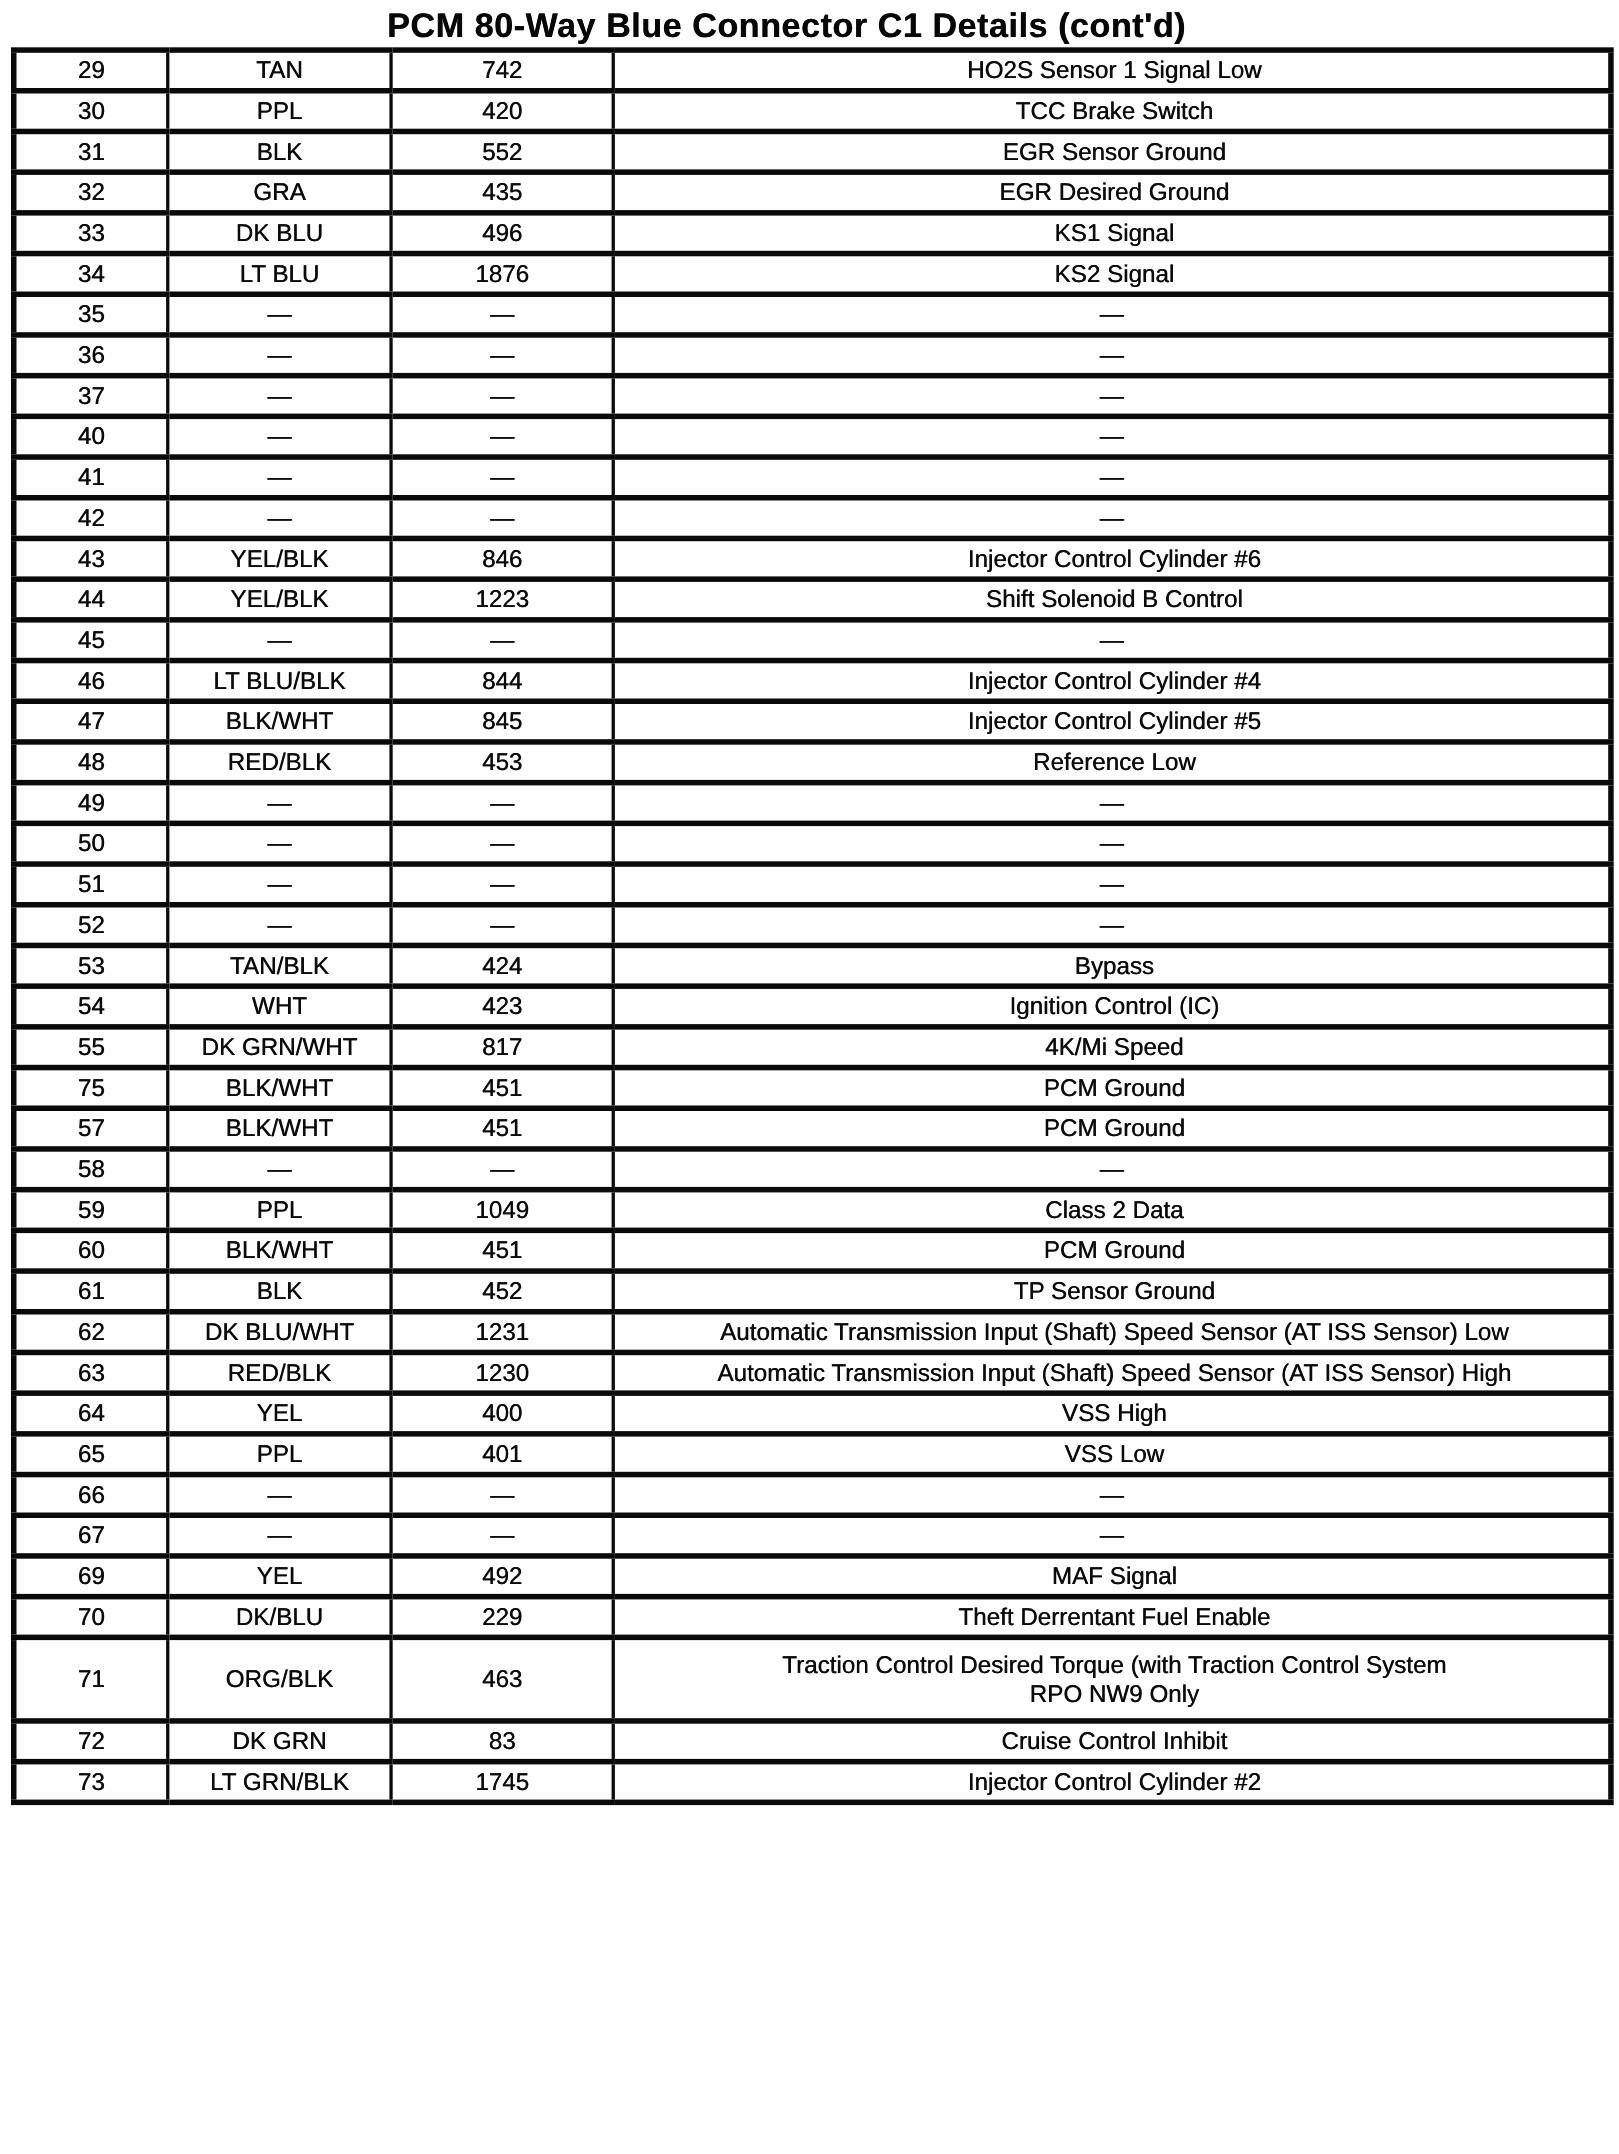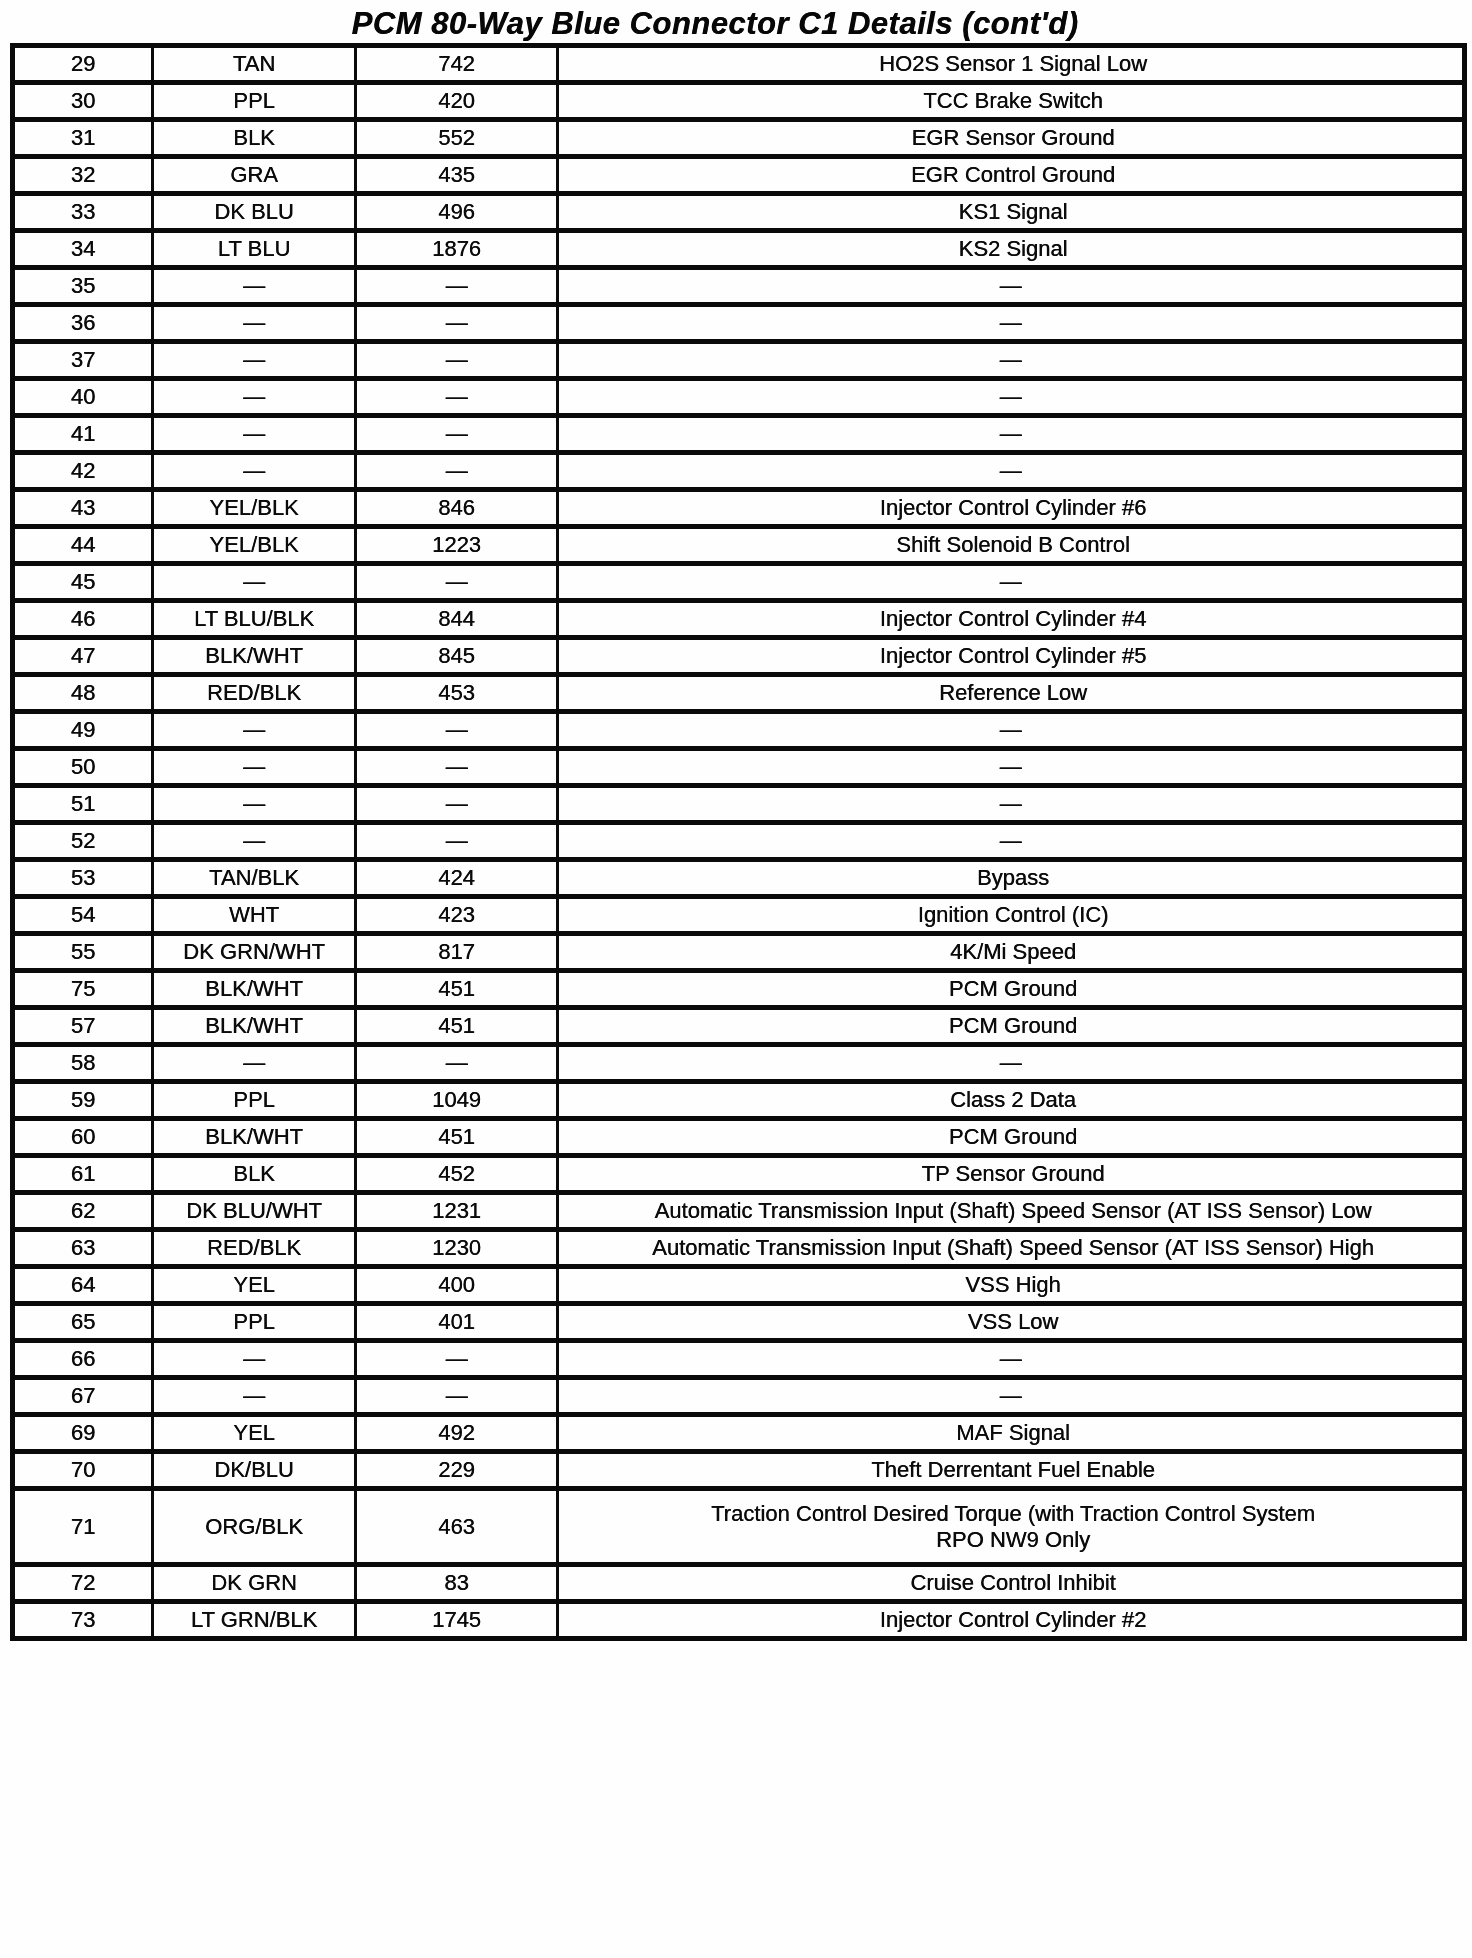--- a/index.html
+++ b/index.html
@@ -21,21 +21,20 @@
   .doc-title {
     position: absolute;
     top: 6px;
     left: 0;
     width: 1430px;
     text-align: center;
     font-size: 31px;
     font-weight: 700;
     letter-spacing: 0.5px;
     color: #070707;
-    font-style: italic;
   }
   table.connector {
     position: absolute;
     top: 43px;
     left: 10px;
     width: 1452px;
     border-collapse: collapse;
     table-layout: fixed;
   }
   table.connector col.c-pin     { width: 140px; }
@@ -110,21 +109,21 @@
         <tr>
           <td class="col-pin">31</td>
           <td class="col-color">BLK</td>
           <td class="col-circuit">552</td>
           <td class="col-func">EGR Sensor Ground</td>
         </tr>
         <tr>
           <td class="col-pin">32</td>
           <td class="col-color">GRA</td>
           <td class="col-circuit">435</td>
-          <td class="col-func">EGR Control Ground</td>
+          <td class="col-func">EGR Desired Ground</td>
         </tr>
         <tr>
           <td class="col-pin">33</td>
           <td class="col-color">DK BLU</td>
           <td class="col-circuit">496</td>
           <td class="col-func">KS1 Signal</td>
         </tr>
         <tr>
           <td class="col-pin">34</td>
           <td class="col-color">LT BLU</td>

